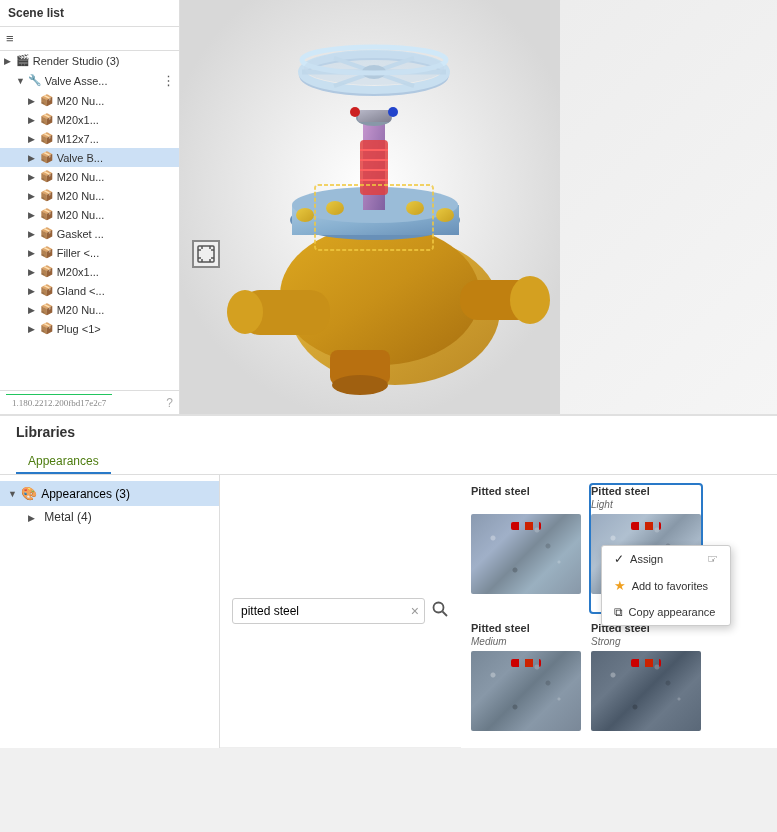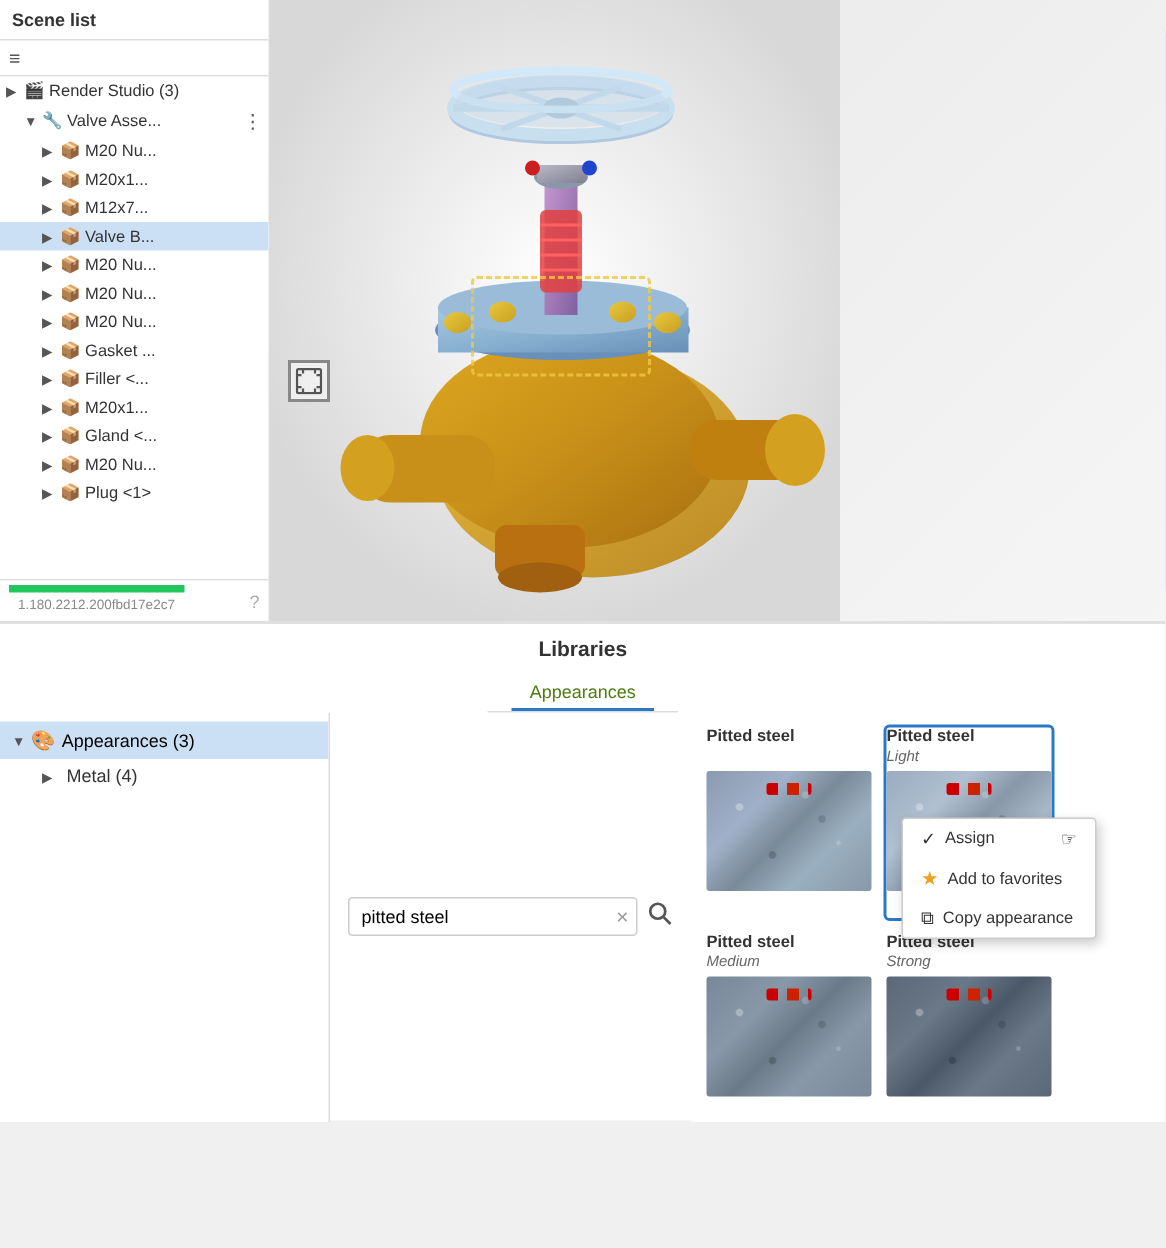--- a/index.html
+++ b/index.html
@@ -84,21 +84,22 @@
     }
     .three-dot {
       margin-left: auto;
       color: #555;
       font-size: 13px;
     }
     .version-text {
       font-size: 9px;
       color: #888;
       padding: 3px 6px;
-      border-top: 5px solid #22c55e;
+      border-top: 1px solid #22c55e;
+      font-family: Liberation Serif, serif;
     }
     .scene-bottom {
       position: relative;
       display: flex;
       align-items: center;
       padding: 3px 6px;
       border-top: 1px solid #ddd;
     }
 
     
@@ -131,21 +132,20 @@
       height: 420px;
     }
 
     
     .libraries-section {
       background: #fff;
       border-top: 2px solid #e0e0e0;
       height: 334px;
       display: flex;
       flex-direction: column;
-      align-items: center;
     }
     .libraries-header {
       padding: 8px 16px;
       font-weight: bold;
       font-size: 14px;
       color: #333;
     }
     .libraries-tabs {
       border-bottom: 1px solid #ddd;
       display: flex;

